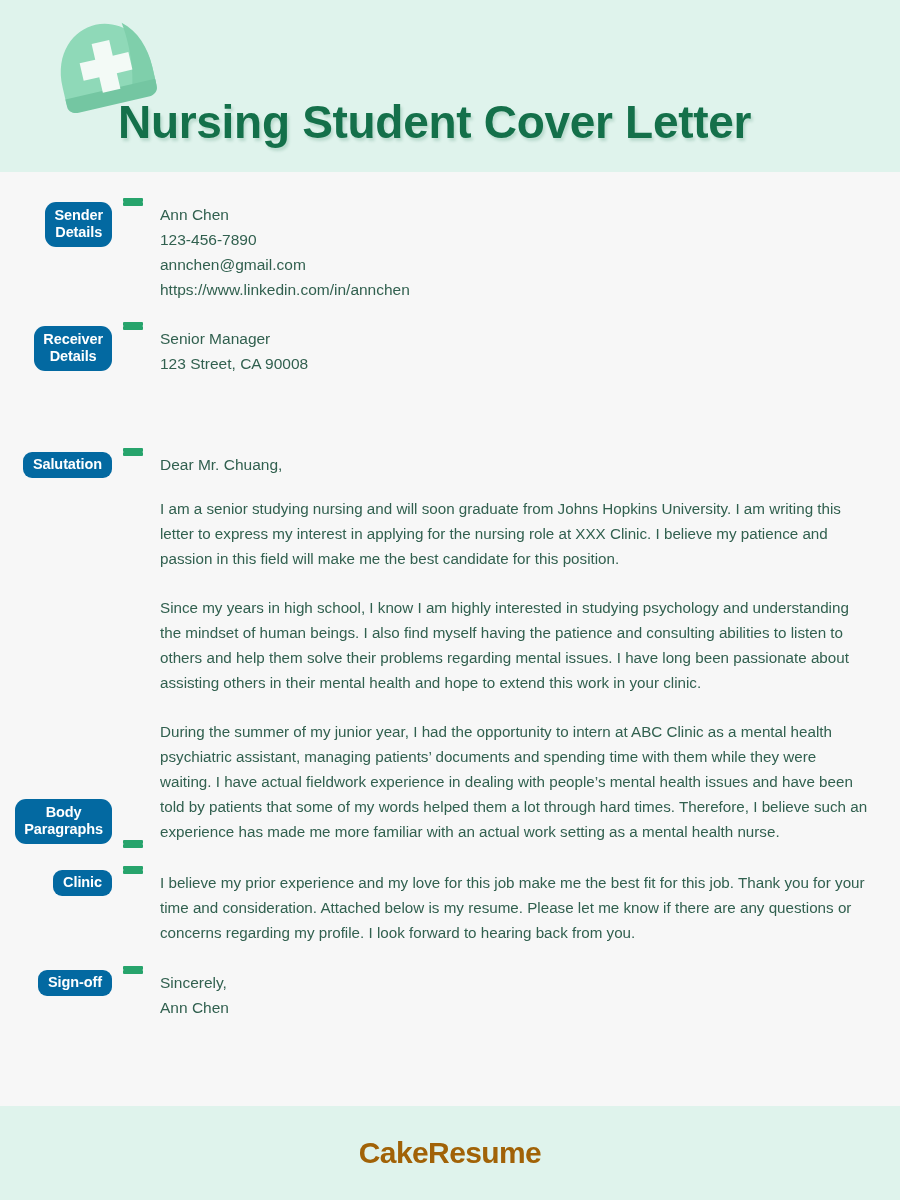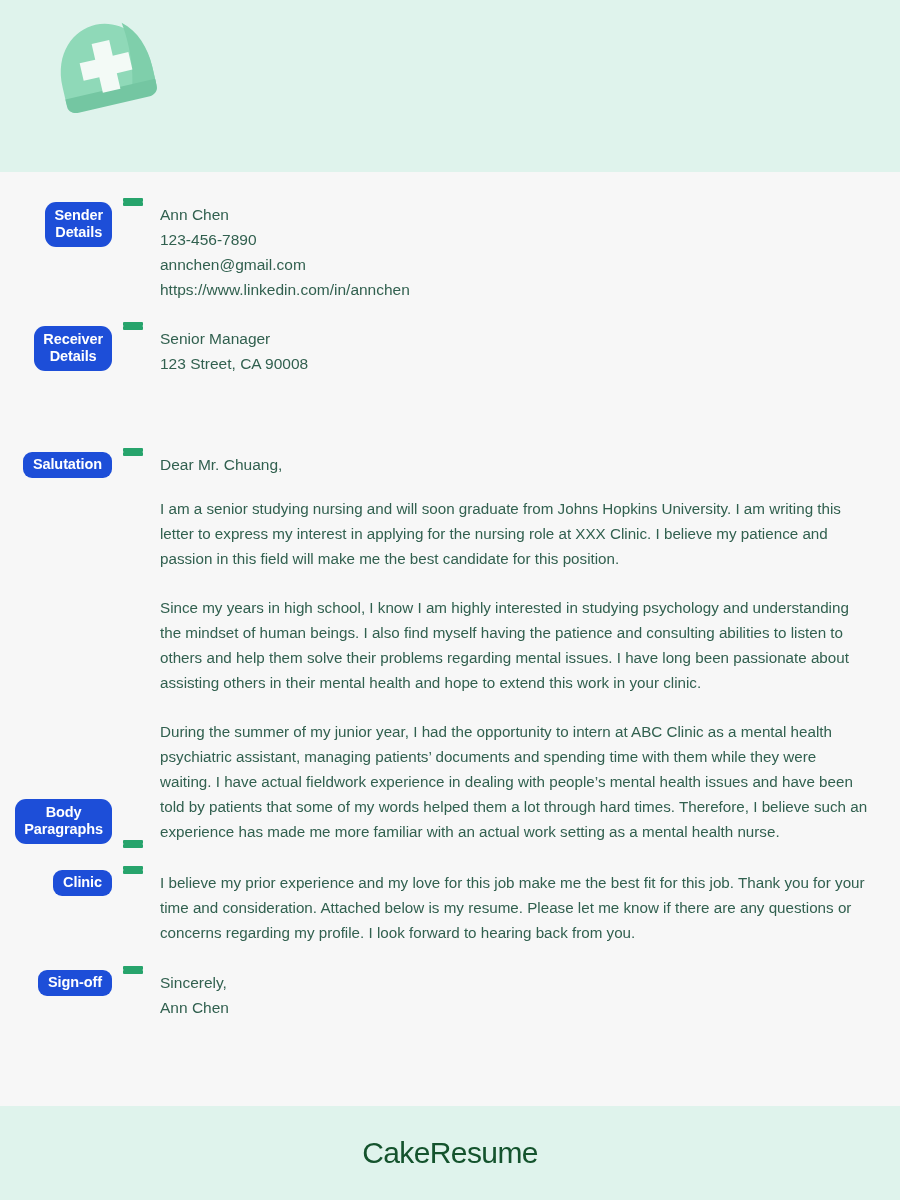--- a/index.html
+++ b/index.html
@@ -67,21 +67,21 @@
   .label-col {
     width: 118px;
     flex: 0 0 118px;
     display: flex;
     justify-content: flex-end;
     align-items: center;
     padding-right: 6px;
     box-sizing: border-box;
   }
   .badge {
-    background: #1d4ed8;
+    background: #0369a1;
     color: #ffffff;
     font-size: 14.5px;
     font-weight: bold;
     line-height: 1.18;
     text-align: center;
     border-radius: 9px;
     padding: 4px 10px 5px 10px;
     box-sizing: border-box;
     white-space: pre-line;
     letter-spacing: -0.1px;
@@ -167,41 +167,42 @@
   .footer {
     flex: 0 0 auto;
     height: 94px;
     background: #dff3ec;
     display: flex;
     align-items: center;
     justify-content: center;
   }
   .brand {
     font-size: 30px;
-    font-weight: normal;
-    color: #14532d;
+    font-weight: bold;
+    color: #a16207;
     letter-spacing: -0.6px;
   }
 </style>
 </head>
 <body>
 
 <div class="page">
 
   <div class="header">
     <span class="nurse-cap">
       <svg width="136" height="110" viewBox="0 0 136 110" xmlns="http://www.w3.org/2000/svg">
         <g transform="rotate(-13 68 55)">
           <path d="M24 62 C24 26 48 8 70 8 C92 8 116 26 116 62 L116 78 C116 84 112 88 106 88 L34 88 C28 88 24 84 24 78 Z" fill="#8fd9b8"></path>
           <path d="M96 12 C110 24 116 42 116 62 L116 78 C116 84 112 88 106 88 L88 88 C96 70 100 40 96 12 Z" fill="#7fcfab"></path>
           <path d="M24 74 L116 74 L116 82 C116 86 112 90 106 90 L34 90 C28 90 24 86 24 82 Z" fill="#74c6a2"></path>
           <path d="M62 26 h18 v16 h16 v18 h-16 v16 h-18 v-16 h-16 v-18 h16 z" fill="#f3faf6"></path>
         </g>
       </svg>
     </span>
+    <div class="header-title">Nursing Student Cover Letter</div>
   </div>
 
   <div class="letter">
 
     <div class="row sec-sender">
       <div class="label-col">
         <div class="badge two-line">Sender
 Details</div>
       </div>
       <div class="marker-col">

